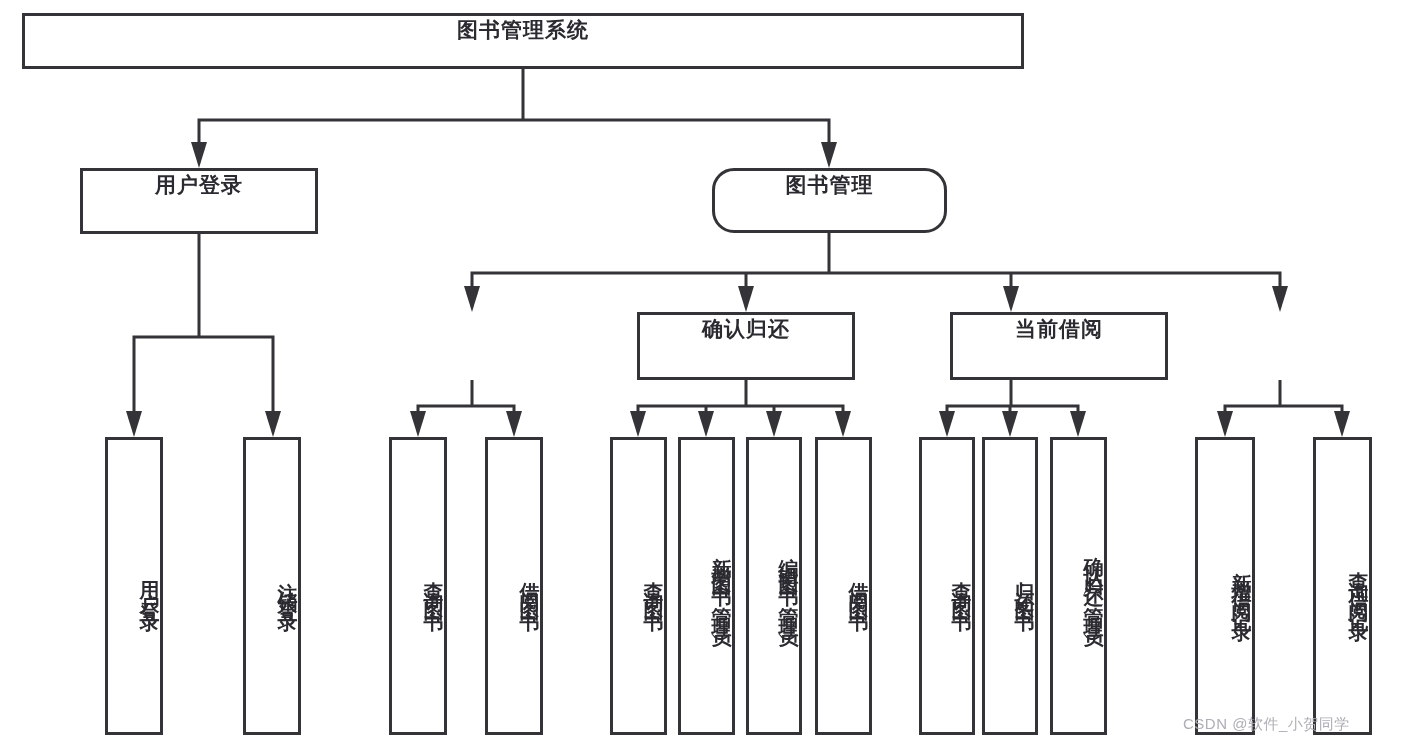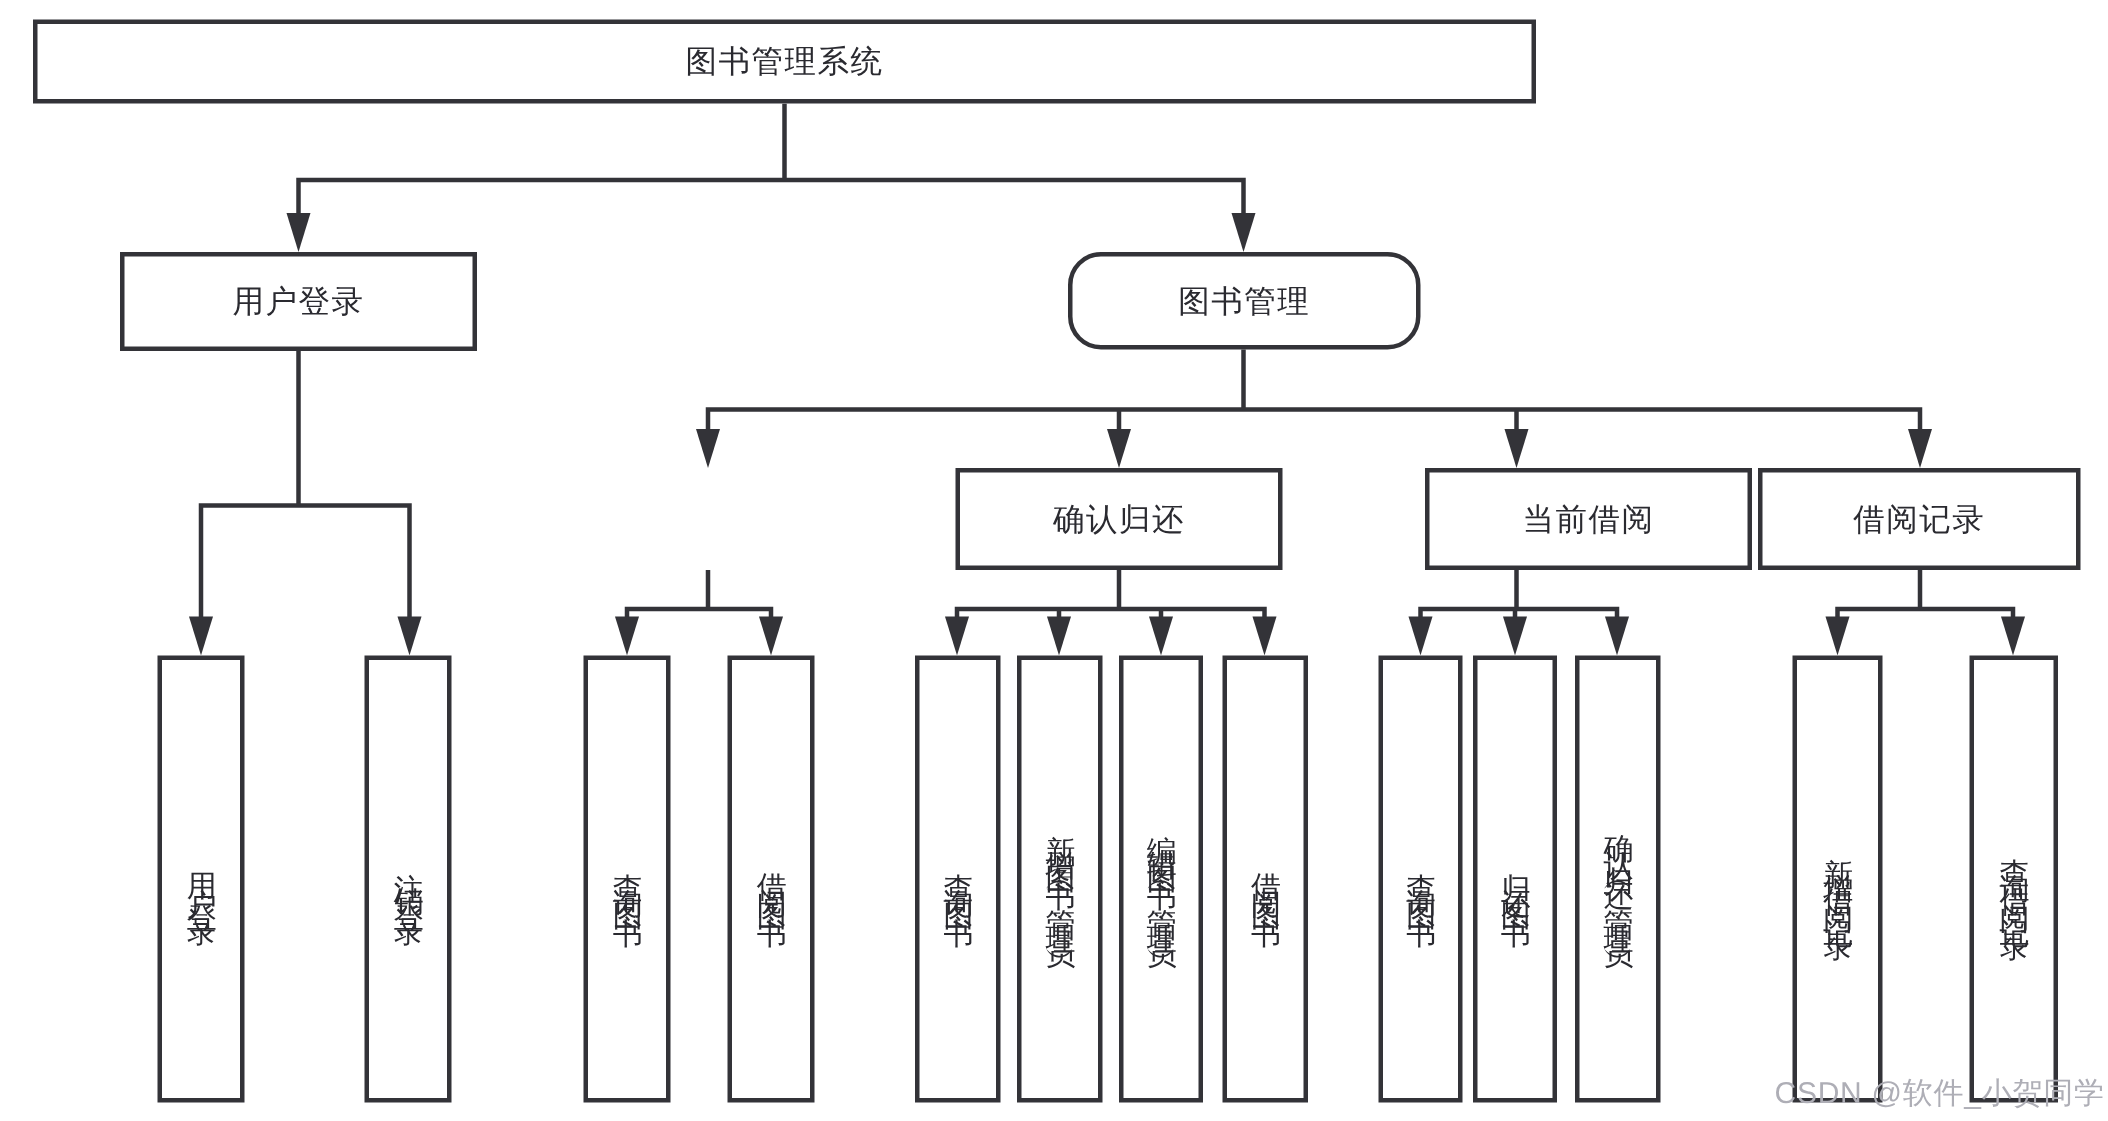--- a/index.html
+++ b/index.html
@@ -15,23 +15,23 @@
     position:absolute;
     left:0; top:0;
     width:1405px; height:747px;
   }
   .node {
     position:absolute;
     box-sizing:border-box;
     border:3px solid #333338;
     background:#ffffff;
     display:flex;
-    align-items:center;
     justify-content:center;
     color:#2a2a30;
+    font-weight:bold;
   }
   .h-node {
     font-size:21px;
     letter-spacing:1px;
     white-space:nowrap;
   }
   .root-node {
     left:22px; top:13px; width:1002px; height:56px;
   }
   .lvl2 { height:66px; }
@@ -41,21 +41,21 @@
     writing-mode:vertical-rl;
     font-size:20px;
     letter-spacing:10px;
     line-height:1;
     text-align:center;
   }
   .leaf span { display:inline-block; }
   .watermark {
     position:absolute;
     left:1183px; top:715px;
-    font-size:20px;
+    font-size:15px;
     color:#aeaeb6;
     white-space:nowrap;
     z-index:5;
     letter-spacing:0.5px;
   }
 </style>
 </head>
 <body>
 
 <div class="stage">
@@ -117,23 +117,20 @@
   <div class="node h-node lvl2" style="left:712px; top:168px; width:235px; height:65px;border-radius:22px;">
     <span>图书管理</span>
   </div>
 
   <div class="node h-node lvl3" style="left:637px; width:218px;">
     <span>确认归还</span>
   </div>
   <div class="node h-node lvl3" style="left:950px; width:218px;">
     <span>当前借阅</span>
   </div>
-  <div class="node h-node lvl3" style="left:1172px; width:215px;">
-    <span>借阅记录</span>
-  </div>
 
   <div class="node leaf" style="left:105px; width:58px;">
     <span>用户登录</span>
   </div>
   <div class="node leaf" style="left:243px; width:58px;">
     <span>注销登录</span>
   </div>
 
   <div class="node leaf" style="left:389px; width:58px;">
     <span>查询图书</span>

